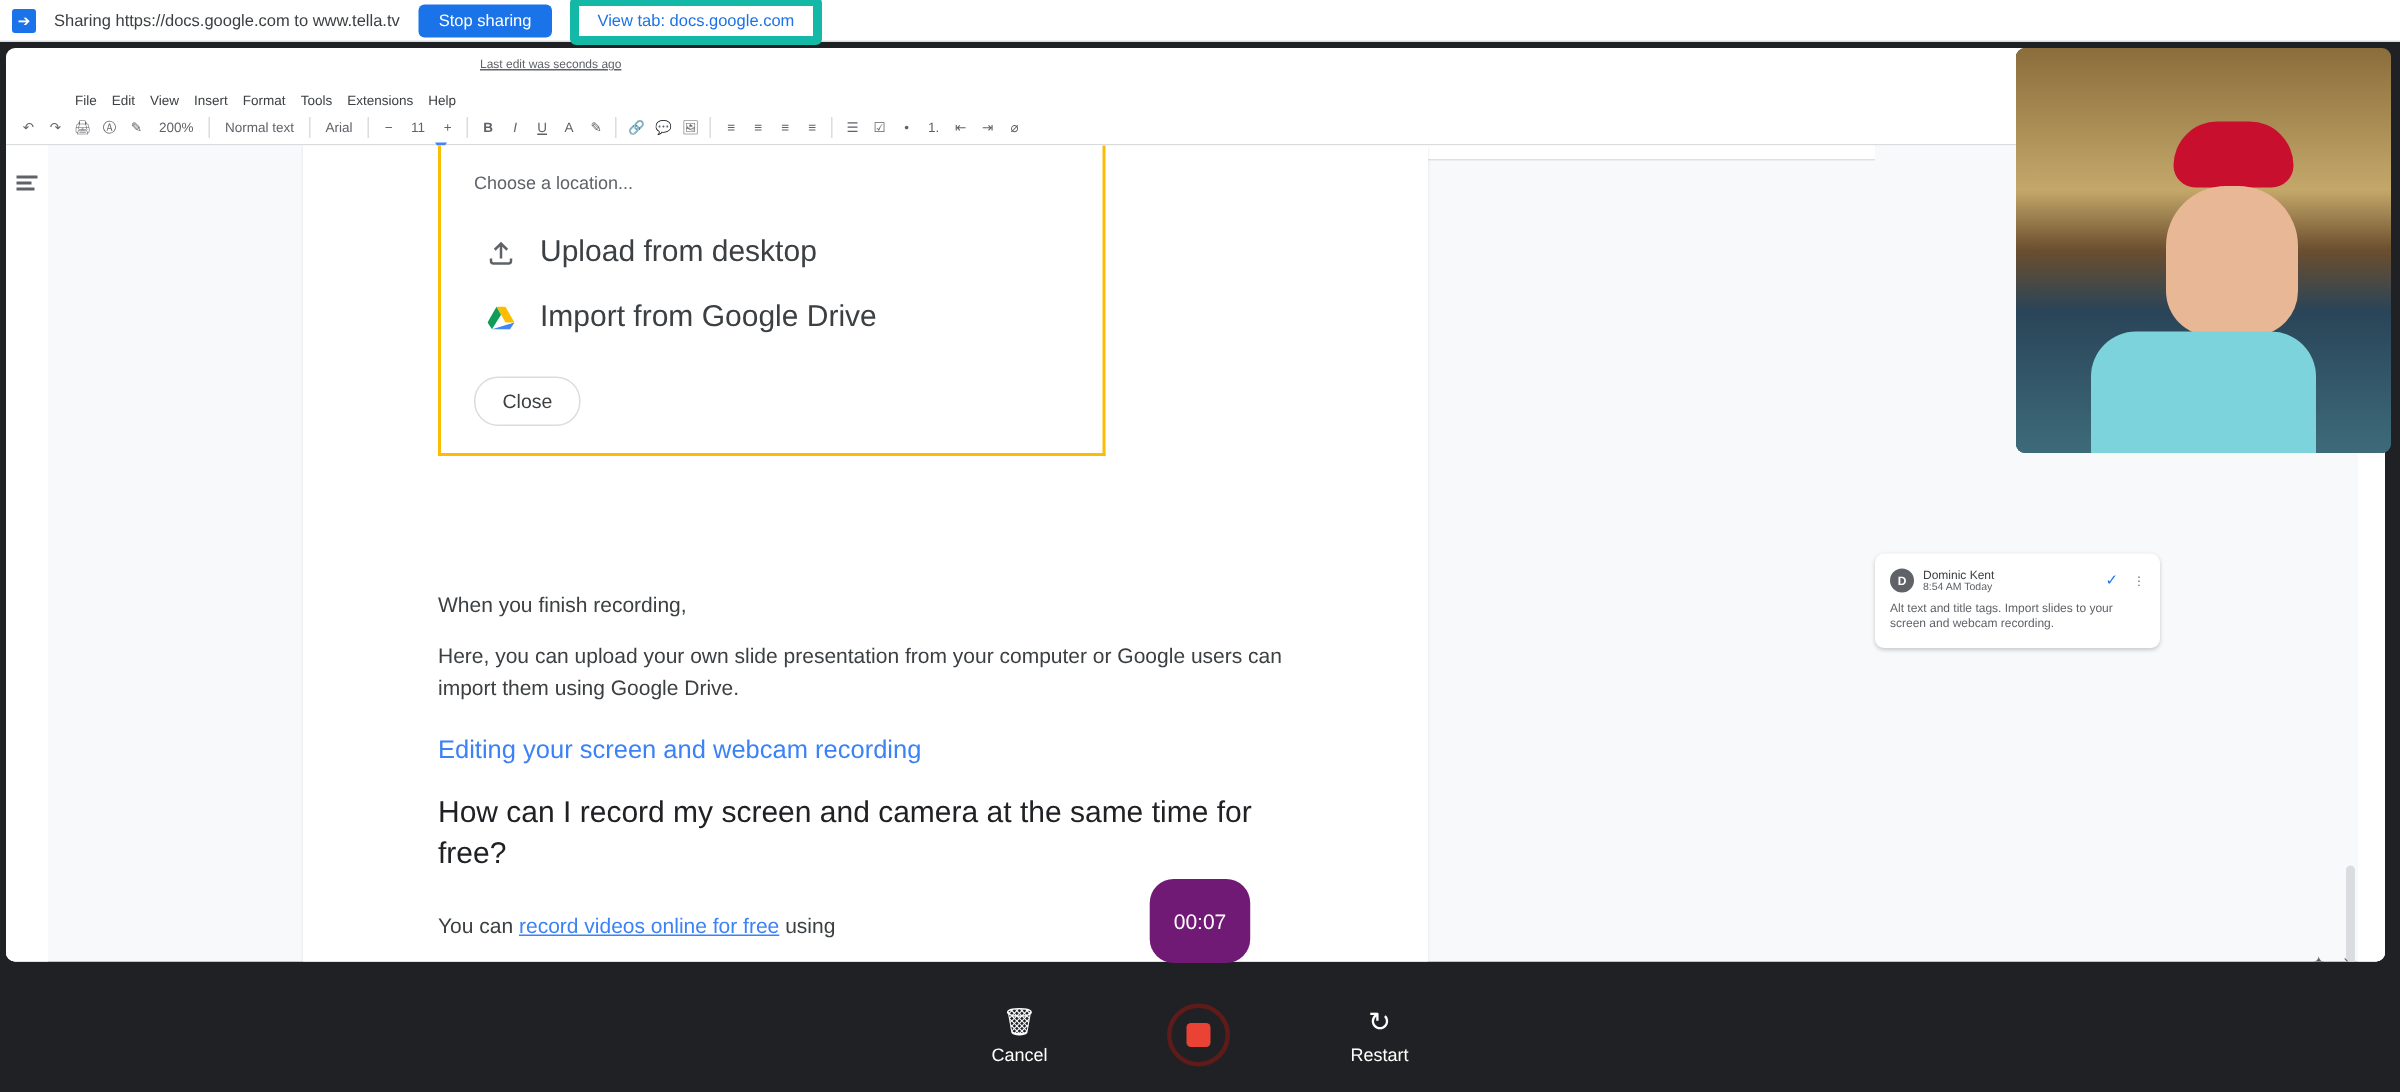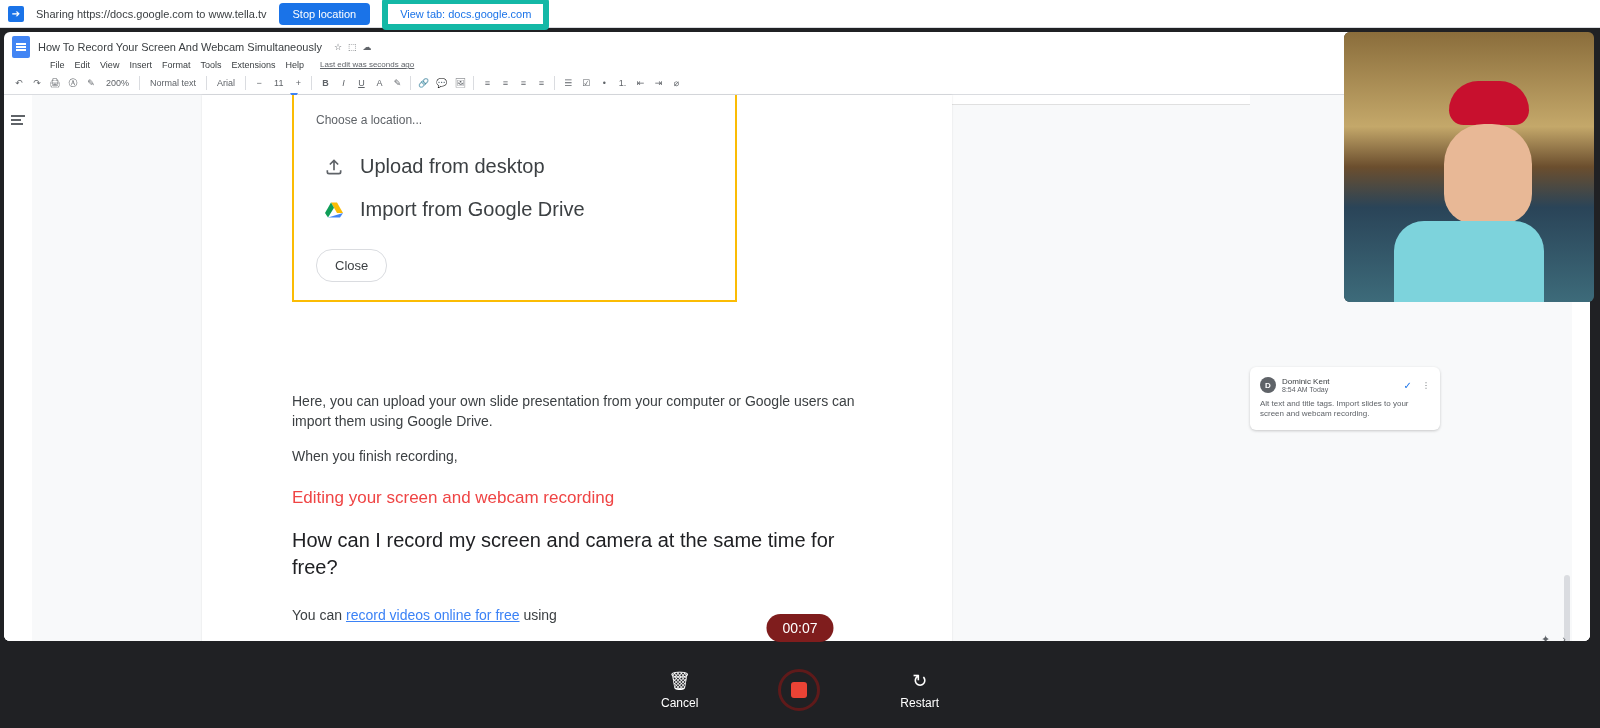--- a/index.html
+++ b/index.html
@@ -25,21 +25,21 @@
 .docs-title { font-size: 11px; color: #3c4043; }
 .title-icons { display: flex; gap: 6px; margin-left: 4px; }
 .title-icon { font-size: 9px; color: #5f6368; }
 .docs-right { margin-left: auto; display: flex; align-items: center; gap: 10px; }
 .meet-icon { width: 18px; height: 14px; background: linear-gradient(90deg,#34a853 30%,#fbbc04 30%,#fbbc04 60%,#ea4335 60%); border-radius: 2px; }
 .share-btn { background: #1a73e8; color: #fff; border: none; padding: 3px 10px; font-size: 9px; border-radius: 3px; display: flex; align-items: center; gap: 4px; }
 .avatar-circle { width: 18px; height: 18px; border-radius: 50%; background: #5f6368; color: #fff; display: flex; align-items: center; justify-content: center; font-size: 9px; font-weight: bold; }
 
 
 .menu-bar { display: flex; gap: 10px; padding: 2px 38px; font-size: 9px; color: #3c4043; }
-.menu-item { cursor: pointer; }
+.menu-item { cursor: pointer; margin-top: 24px; }
 .last-edit { color: #5f6368; text-decoration: underline; font-size: 8px; margin-left: 6px; }
 
 
 .toolbar { display: flex; align-items: center; gap: 4px; padding: 3px 8px; border-bottom: 1px solid #dadce0; font-size: 9px; color: #5f6368; }
 .tb-item { width: 14px; height: 14px; display: flex; align-items: center; justify-content: center; cursor: pointer; }
 .tb-sep { width: 1px; height: 14px; background: #dadce0; margin: 0 2px; }
 .tb-text { font-size: 9px; padding: 0 4px; }
 .editing-pill { margin-left: auto; font-size: 9px; color: #3c4043; display: flex; align-items: center; gap: 4px; padding: 2px 8px; border: 1px solid #dadce0; border-radius: 3px; }
 .chevron-up { font-size: 10px; padding: 0 6px; cursor: pointer; }
 
@@ -62,21 +62,21 @@
 .dialog-option { display: flex; align-items: center; gap: 16px; padding: 10px 8px; cursor: pointer; }
 .opt-icon { width: 20px; height: 20px; display: flex; align-items: center; justify-content: center; }
 .upload-icon svg { stroke: #5f6368; }
 .drive-icon { width: 18px; height: 16px; }
 .opt-text { font-size: 20px; color: #3c4043; }
 .close-btn { margin-top: 18px; padding: 8px 18px; border: 1px solid #dadce0; background: #fff; border-radius: 16px; font-size: 13px; color: #3c4043; cursor: pointer; }
 
 
 .body-text { padding: 0 90px; margin-top: 296px; font-size: 14px; line-height: 1.45; color: #3c4043; }
 .body-text p { margin-bottom: 14px; }
-.h3-text { font-size: 17px; color: #ef4444; margin: 20px 0 16px; font-weight: 400; }
+.h3-text { font-size: 17px; color: #3b82f6; margin: 20px 0 16px; font-weight: 400; }
 .h2-text { font-size: 20px; color: #202124; margin: 12px 0 24px; font-weight: 400; line-height: 1.35; }
 .link { color: #3b82f6; text-decoration: underline; }
 
 
 .comment-card { position: absolute; right: 150px; top: 272px; width: 190px; background: #fff; border-radius: 6px; box-shadow: 0 1px 3px rgba(0,0,0,0.2); padding: 10px; font-size: 8px; }
 .comment-head { display: flex; align-items: center; gap: 6px; margin-bottom: 6px; }
 .comment-avatar { width: 16px; height: 16px; border-radius: 50%; background: #5f6368; color: #fff; display: flex; align-items: center; justify-content: center; font-size: 8px; font-weight: bold; }
 .comment-name { font-size: 8px; color: #3c4043; font-weight: 500; }
 .comment-time { font-size: 7px; color: #5f6368; }
 .comment-check { margin-left: auto; color: #1a73e8; font-size: 10px; }
@@ -90,21 +90,21 @@
 .sb-green { background: #0f9d58; border-radius: 50%; }
 .sb-grey { color: #5f6368; font-size: 11px; text-align: center; }
 
 
 .scroll-track { position: absolute; right: 20px; top: 480px; width: 6px; height: 80px; background: #dadce0; border-radius: 3px; }
 
 
 .bottom-icons { position: absolute; bottom: 4px; right: 24px; display: flex; gap: 12px; font-size: 11px; color: #5f6368; }
 
 
-.timer { position: absolute; bottom: 86px; left: 50%; transform: translateX(-50%); background: #7f1d1d; color: #fff; padding: 6px 16px; border-radius: 16px; font-size: 14px; font-weight: 500; }
+.timer { position: absolute; bottom: 86px; left: 50%; transform: translateX(-50%); background: #701a75; color: #fff; padding: 20px 16px; border-radius: 16px; font-size: 14px; font-weight: 500; }
 
 
 .control-bar { position: absolute; bottom: 0; left: 0; right: 0; height: 76px; background: #202124; display: flex; align-items: center; justify-content: center; gap: 80px; }
 .ctrl-item { display: flex; flex-direction: column; align-items: center; gap: 4px; color: #fff; cursor: pointer; }
 .ctrl-icon { font-size: 18px; }
 .ctrl-label { font-size: 12px; text-align: center; }
 .record-btn { width: 42px; height: 42px; border-radius: 50%; border: 3px solid #5f1a1a; background: #202124; display: flex; align-items: center; justify-content: center; cursor: pointer; }
 .record-inner { width: 16px; height: 16px; background: #ea4335; border-radius: 3px; }
 
 
@@ -112,43 +112,28 @@
 .cap { position: absolute; top: 18%; left: 42%; width: 80px; height: 44px; background: #c8102e; border-radius: 40px 40px 20px 20px; }
 .face { position: absolute; top: 34%; left: 40%; width: 88px; height: 100px; background: #e8b896; border-radius: 40px 40px 30px 30px; }
 .shirt { position: absolute; bottom: 0; left: 20%; width: 60%; height: 30%; background: #7dd3dc; border-radius: 30px 30px 0 0; }
 </style>
 </head>
 <body>
 
 <div class="share-bar">
   <div class="share-icon">➔</div>
   <span class="share-text">Sharing https://docs.google.com to www.tella.tv</span>
-  <button class="btn-stop">Stop location</button>
+  <button class="btn-stop">Stop sharing</button>
   <button class="btn-view">View tab: docs.google.com</button>
 </div>
 
 <div class="main-area">
   <div class="docs-window">
 
     <div class="docs-header">
-      <div class="docs-title-row">
-        <div class="docs-logo"></div>
-        <span class="docs-title">How To Record Your Screen And Webcam Simultaneously</span>
-        <div class="title-icons">
-          <span class="title-icon">☆</span>
-          <span class="title-icon">⬚</span>
-          <span class="title-icon">☁</span>
-        </div>
-        <div class="docs-right">
-          <span class="title-icon">▭</span>
-          <div class="meet-icon"></div>
-          <button class="share-btn">🔒 <span>Share</span></button>
-          <div class="avatar-circle">D</div>
-        </div>
-      </div>
 
       <div class="menu-bar">
         <span class="menu-item">File</span>
         <span class="menu-item">Edit</span>
         <span class="menu-item">View</span>
         <span class="menu-item">Insert</span>
         <span class="menu-item">Format</span>
         <span class="menu-item">Tools</span>
         <span class="menu-item">Extensions</span>
         <span class="menu-item">Help</span>
@@ -236,22 +221,22 @@
                   <polygon points="0,14 8,0 12,7 4,20" fill="#0f9d58"></polygon>
                   <polygon points="4,20 24,14 20,20" fill="#4285f4"></polygon>
                 </svg>
             </div>
             <span class="opt-text">Import from Google Drive</span>
           </div>
           <button class="close-btn">Close</button>
         </div>
 
         <div class="body-text">
+          <p>When you finish recording,</p>
           <p>Here, you can upload your own slide presentation from your computer or Google users can import them using Google Drive.</p>
-          <p>When you finish recording,</p>
           <div class="h3-text">Editing your screen and webcam recording</div>
           <div class="h2-text">How can I record my screen and camera at the same time for free?</div>
           <p><span>You can </span><a class="link">record videos online for free</a><span> using</span></p>
         </div>
       </div>
 
       <div class="comment-card">
         <div class="comment-head">
           <div class="comment-avatar">D</div>
           <div>

